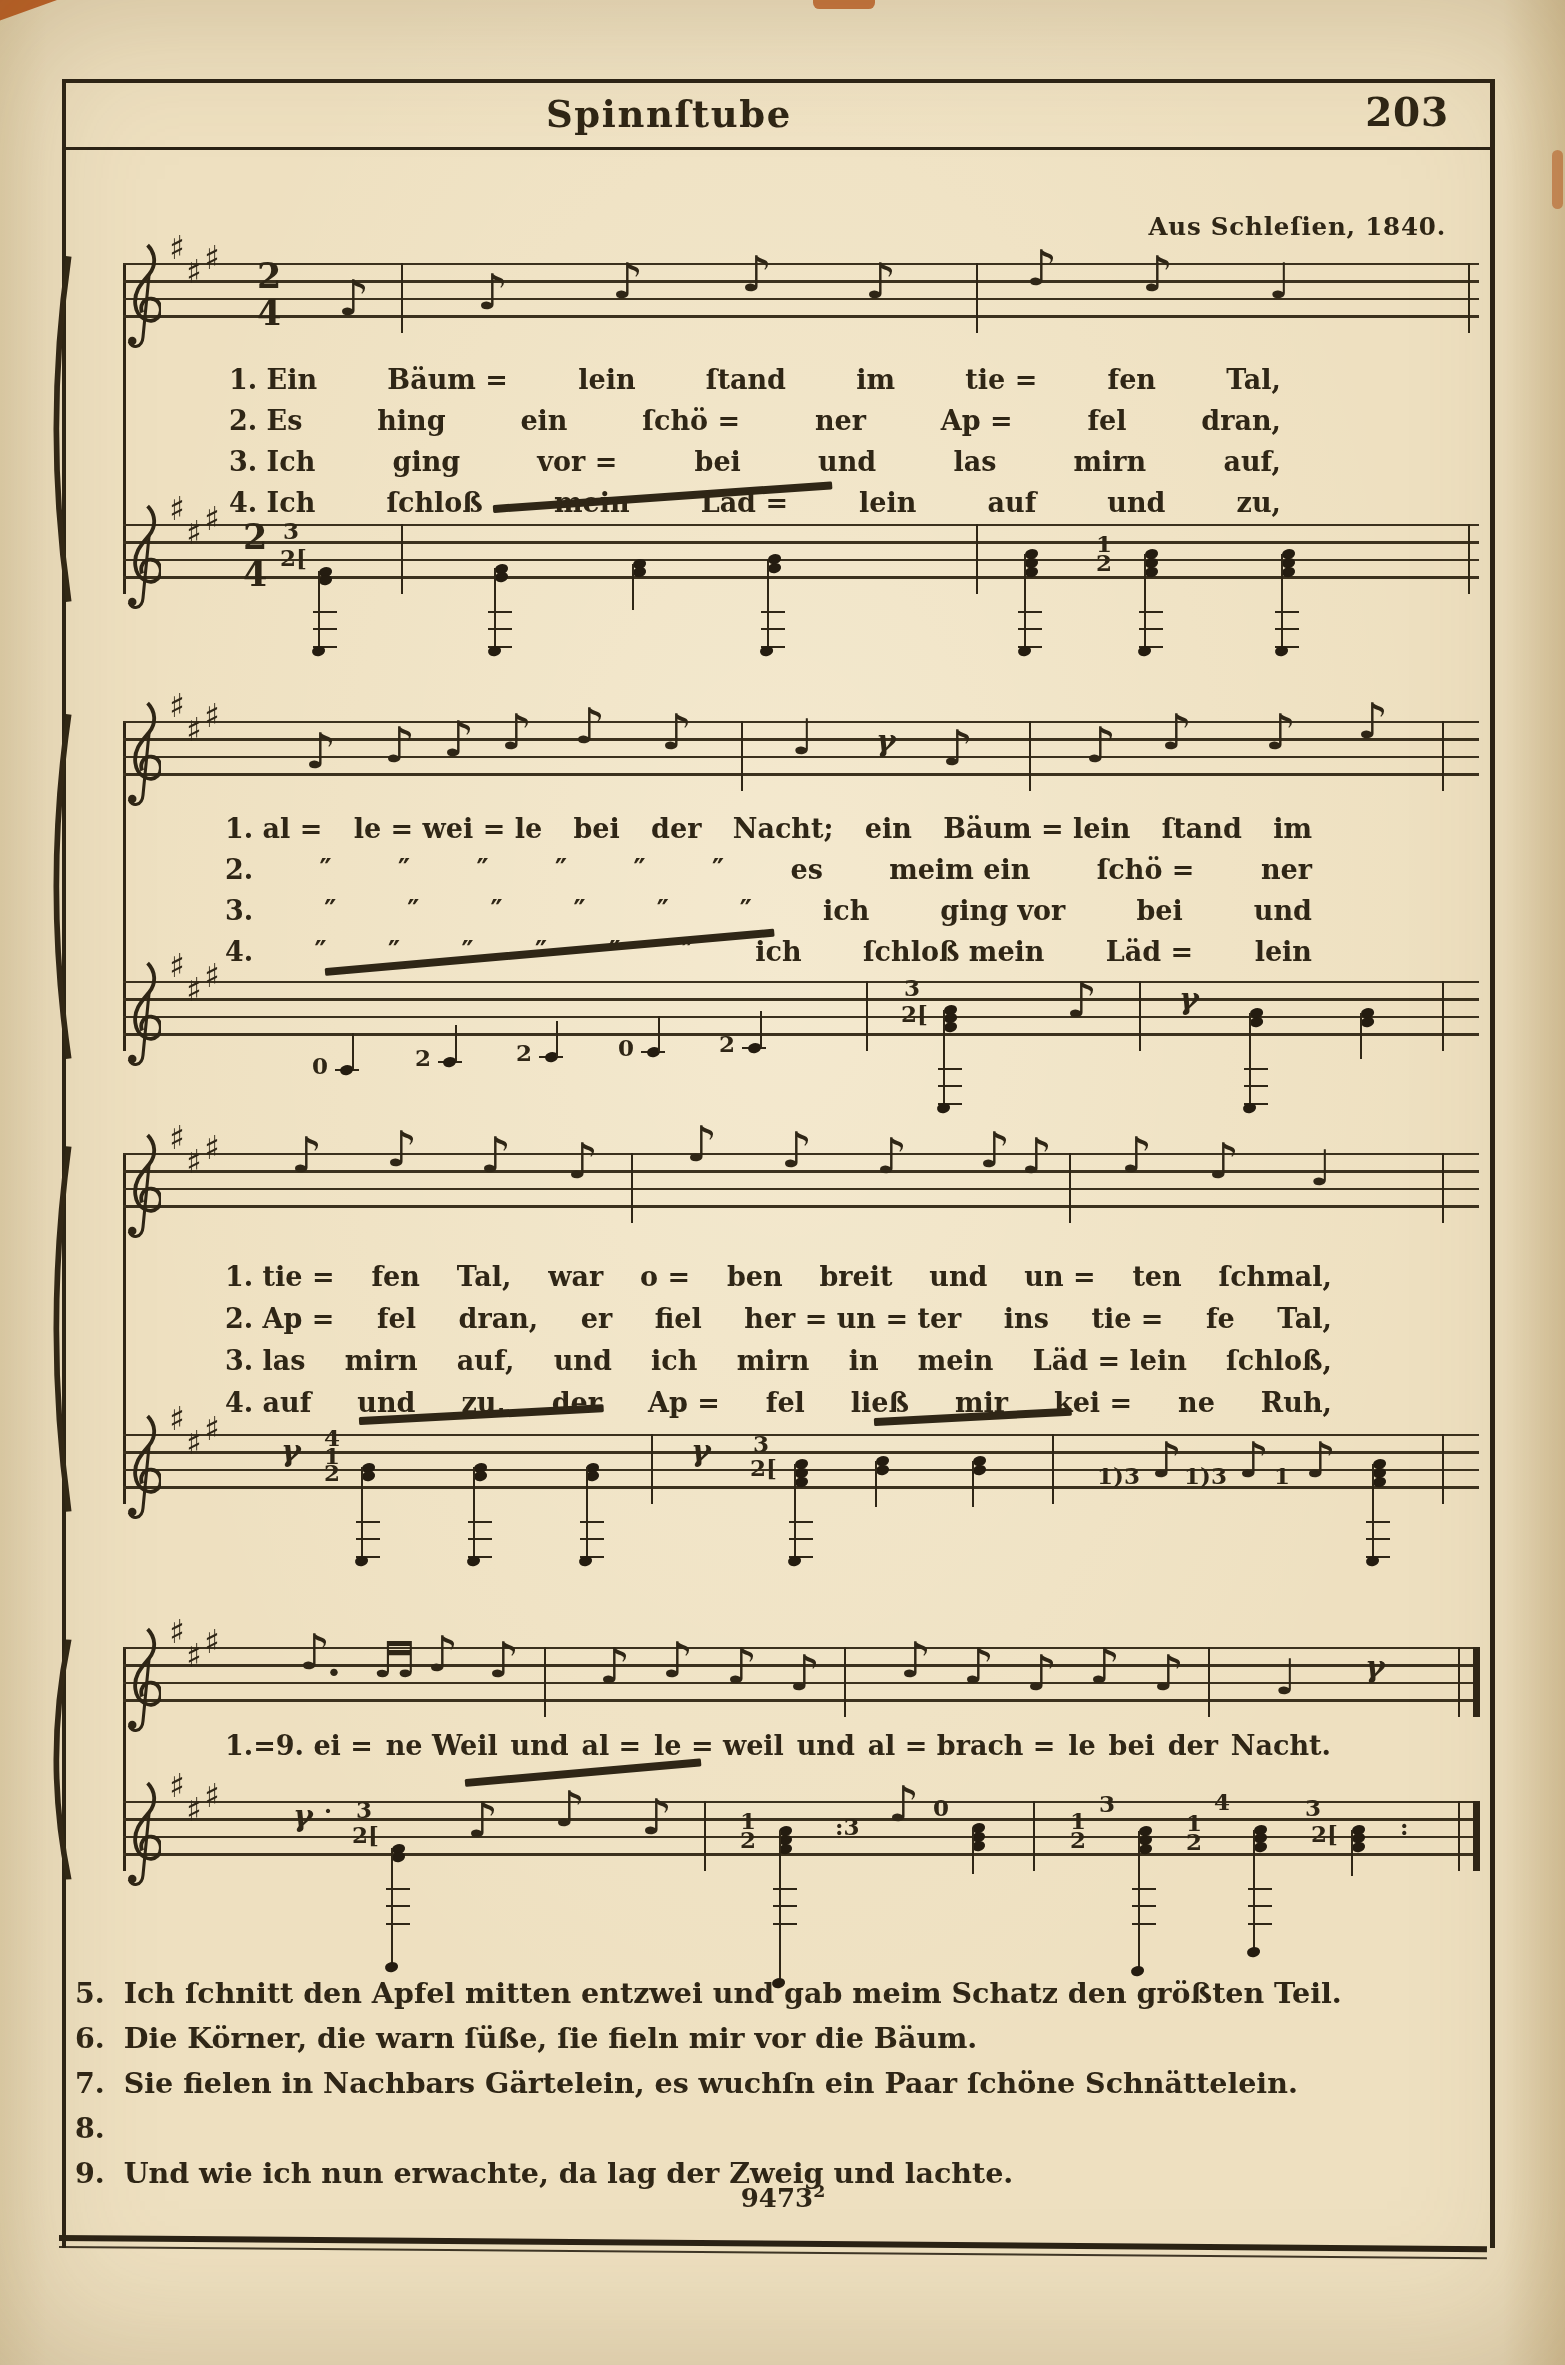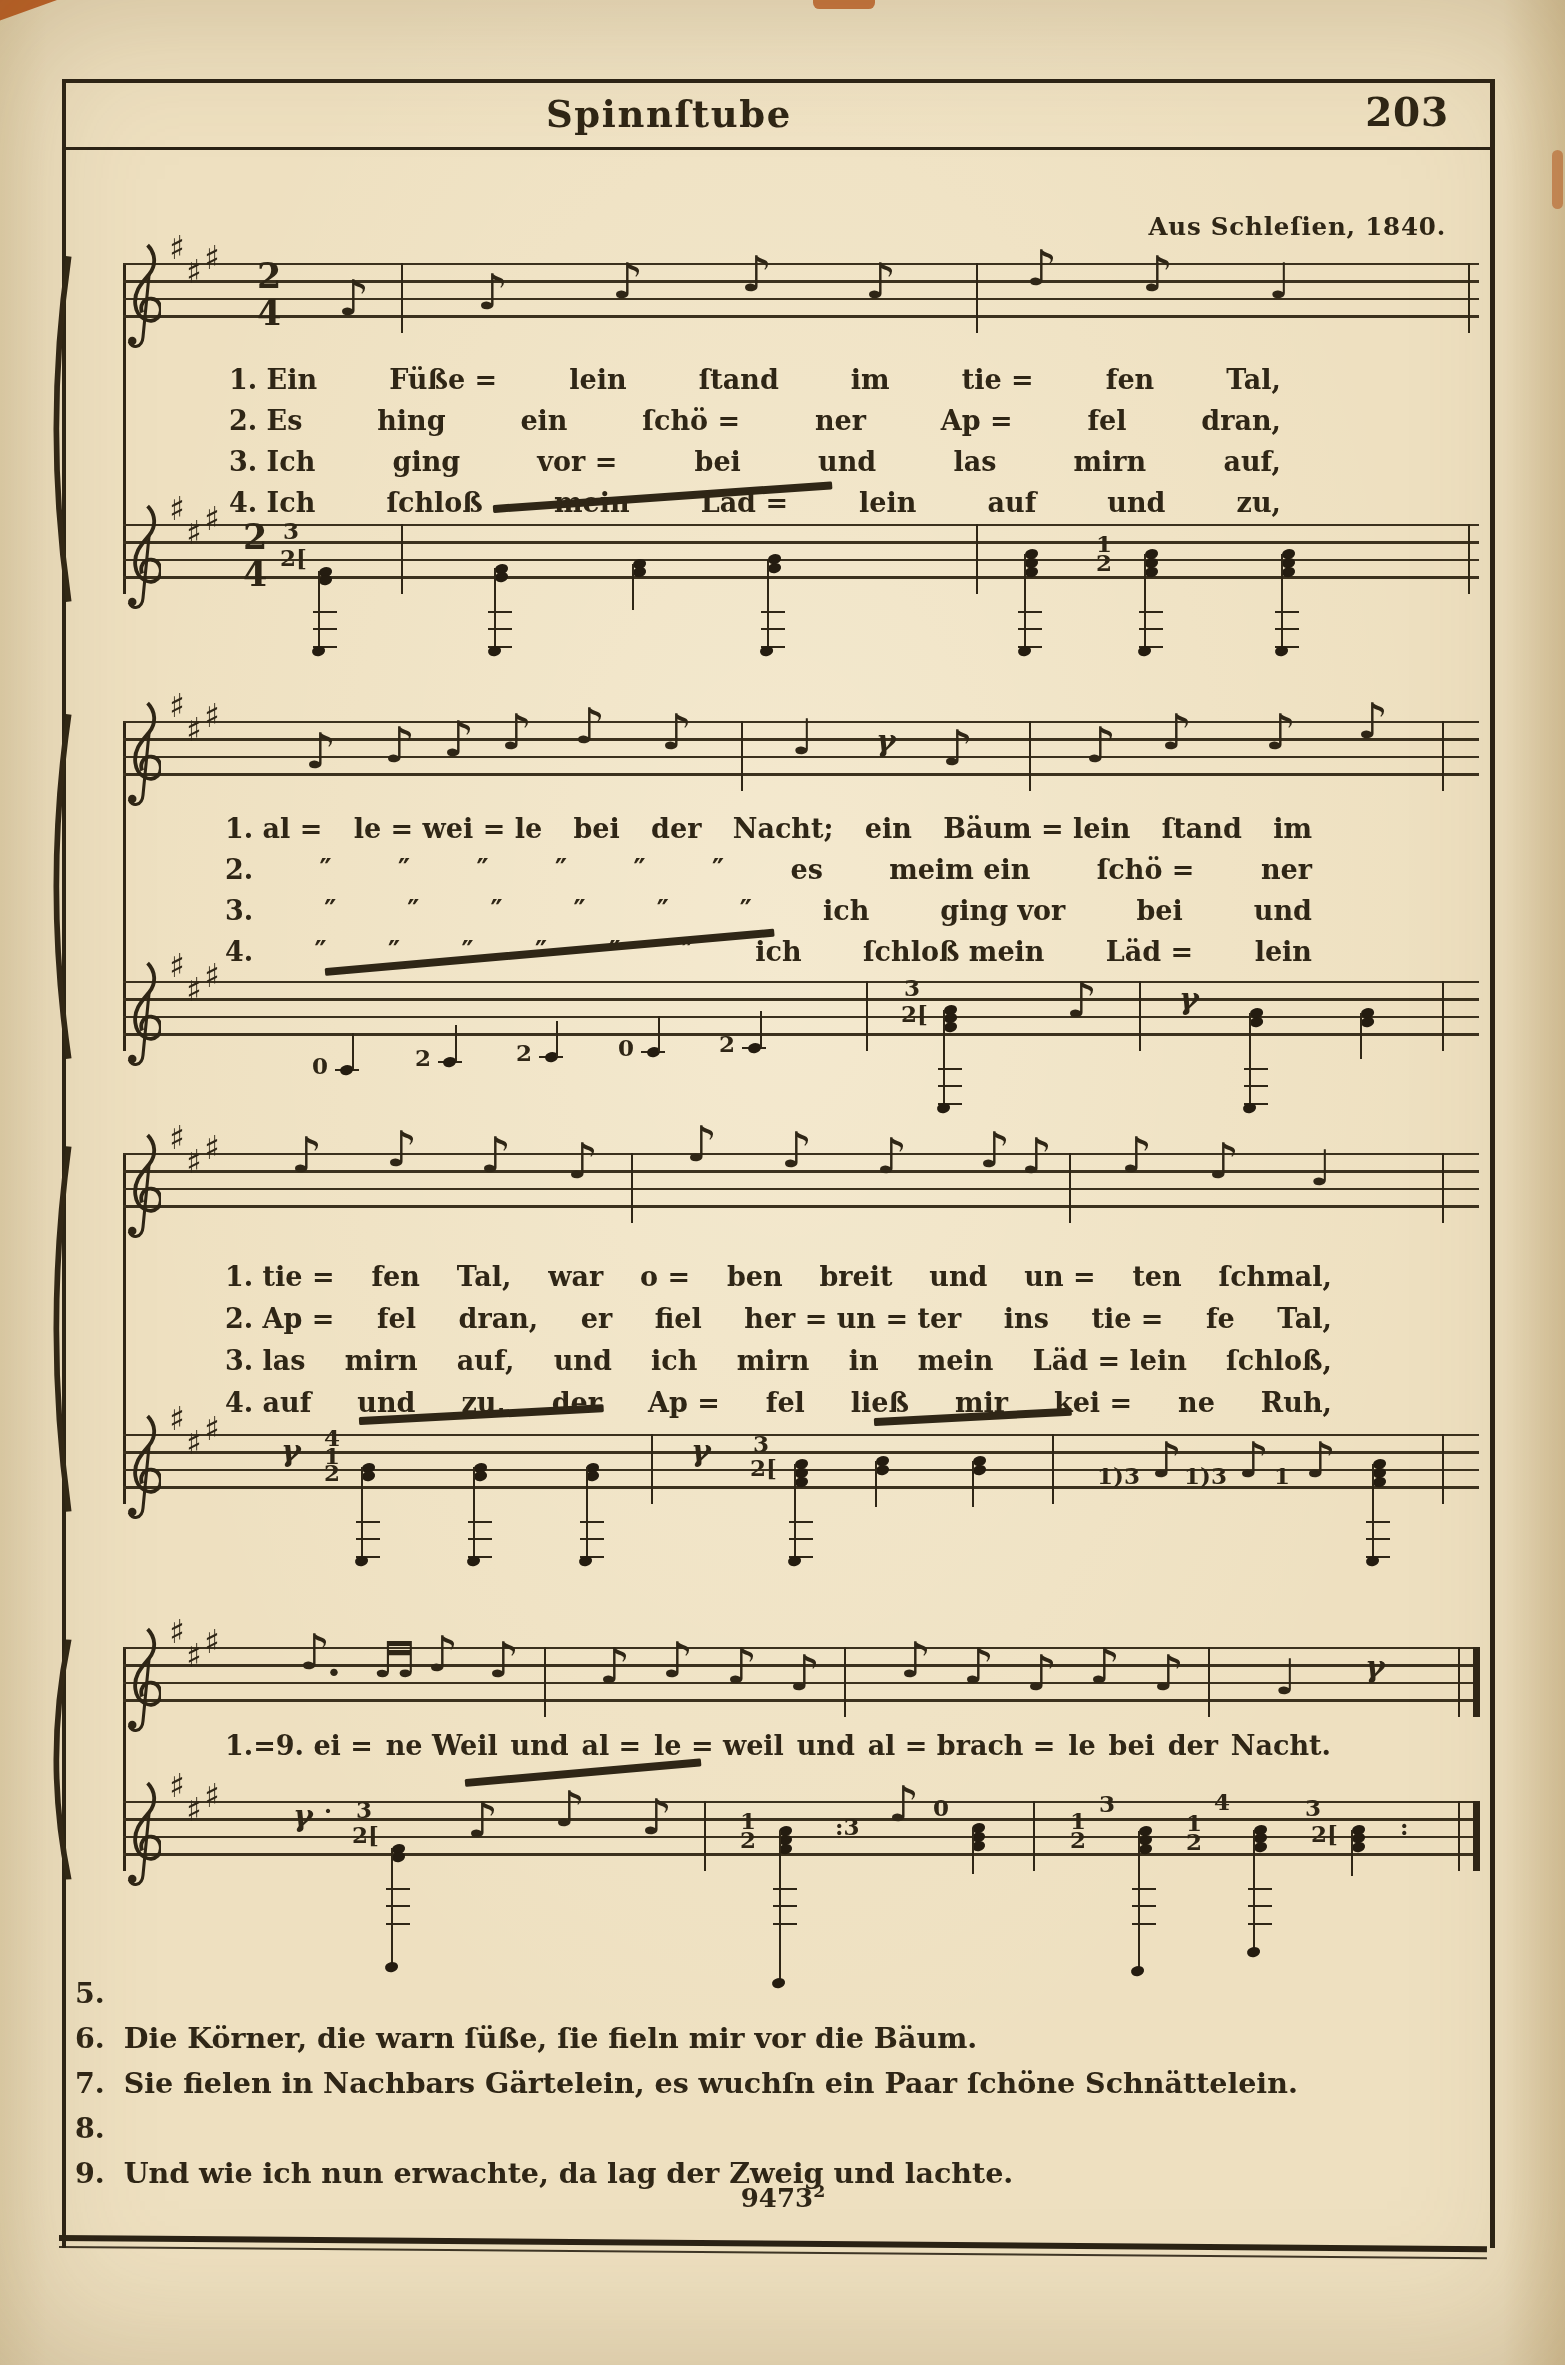--- a/index.html
+++ b/index.html
@@ -493,21 +493,21 @@
         <div class="ev head" style="left: 1229px; top: 41px;"></div>
         <div class="ev stem" style="left: 1228px; top: 28.5px; height: 46px;"></div>
         <span class="ev fing" style="left: 1277px; top: 14.2px;">:</span>
         <div class="ev final" style="left: 1335px; top: 0px;"></div>
       </div>
   </div>
 
   <div class="lyr" id="lyr0">
       <div class="lyr-line">
         <span class="syll">1. Ein</span>
-        <span class="syll">Füße =</span>
+        <span class="syll">Bäum =</span>
         <span class="syll">lein</span>
         <span class="syll">ſtand</span>
         <span class="syll">im</span>
         <span class="syll">tie =</span>
         <span class="syll">fen</span>
         <span class="syll">Tal,</span>
       </div>
       <div class="lyr-line">
         <span class="syll">2. Es</span>
         <span class="syll">hing</span>
@@ -655,20 +655,21 @@
         <span class="syll">le</span>
         <span class="syll">bei</span>
         <span class="syll">der</span>
         <span class="syll">Nacht.</span>
       </div>
     </div>
 
   <div id="verses">
       <div class="verse">
         <span class="vnum">5.</span>
+        <span class="vtext">Ich ſchnitt den Apfel mitten entzwei und gab meim Schatz den größten Teil.</span>
       </div>
       <div class="verse">
         <span class="vnum">6.</span>
         <span class="vtext">Die Körner, die warn ſüße, ſie fieln mir vor die Bäum.</span>
       </div>
       <div class="verse">
         <span class="vnum">7.</span>
         <span class="vtext">Sie fielen in Nachbars Gärtelein, es wuchſn ein Paar ſchöne Schnättelein.</span>
       </div>
       <div class="verse">

